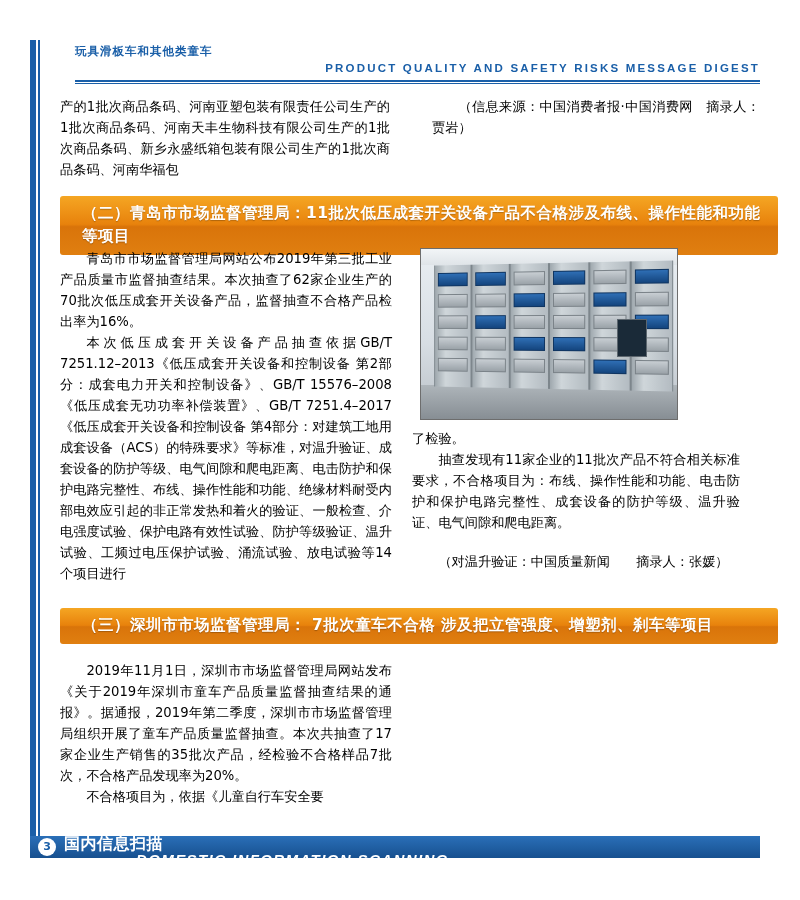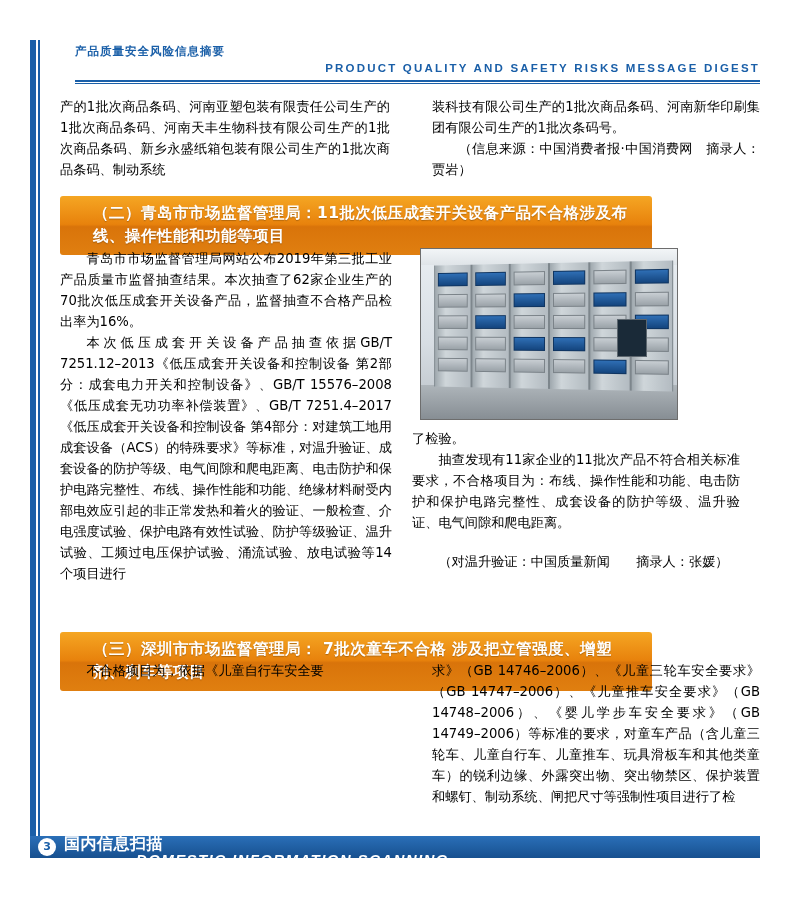--- a/index.html
+++ b/index.html
@@ -88,24 +88,24 @@
     color: #000;
     text-align: justify;
   }
   .col p { margin: 0; }
   .indent { text-indent: 2em; }
 
   
   .banner {
     position: absolute;
     left: 60px;
-    width: 592px;
+    width: 718px;
     background: linear-gradient(to bottom, #f5a623 0%, #e8820c 48%, #d9740a 52%, #e07f10 100%);
     border-radius: 3px;
-    padding: 6px 14px 7px 33px;
+    padding: 6px 14px 7px 22px;
     color: #ffffff;
     font-size: 15.5px;
     font-weight: bold;
     line-height: 23px;
     letter-spacing: 0.5px;
     text-shadow: 0 1px 1px rgba(0,0,0,0.25);
   }
 
   
   .figure {
@@ -206,32 +206,31 @@
 </style>
 </head>
 <body>
 
 <div id="page">
 
   <div class="left-bar"></div>
   <div class="left-bar-inner"></div>
 
   <div class="header">
-    <div class="header-cn">产品质量安全风险信息摘要</div>
+    <div class="header-cn">玩具滑板车和其他类童车</div>
     <div class="header-en">PRODUCT QUALITY AND SAFETY RISKS MESSAGE DIGEST</div>
     <div class="header-rule"></div>
     <div class="header-rule2"></div>
   </div>
 
   <div class="col" style="left:60px; top:96px; width:330px;">
-    <p>产的1批次商品条码、河南亚塑包装有限责任公司生产的1批次商品条码、河南天丰生物科技有限公司生产的1批次商品条码、新乡永盛纸箱包装有限公司生产的1批次商品条码、制动系统</p>
+    <p>产的1批次商品条码、河南亚塑包装有限责任公司生产的1批次商品条码、河南天丰生物科技有限公司生产的1批次商品条码、新乡永盛纸箱包装有限公司生产的1批次商品条码、河南华福包</p>
   </div>
 
   <div class="col" style="left:432px; top:96px; width:328px;">
-    <p>装科技有限公司生产的1批次商品条码、河南新华印刷集团有限公司生产的1批次条码号。</p>
     <p class="indent">（信息来源：中国消费者报·中国消费网　摘录人：贾岩）</p>
   </div>
 
   <div class="banner" style="top:196px;">
     <span>（二）青岛市市场监督管理局：11批次低压成套开关设备产品不合格涉及布线、操作性能和功能等项目</span>
   </div>
 
   <div class="col" style="left:60px; top:248px; width:332px;">
     <p class="indent">青岛市市场监督管理局网站公布2019年第三批工业产品质量市监督抽查结果。本次抽查了62家企业生产的70批次低压成套开关设备产品，监督抽查不合格产品检出率为16%。</p>
     <p class="indent">本次低压成套开关设备产品抽查依据GB/T 7251.12–2013《低压成套开关设备和控制设备 第2部分：成套电力开关和控制设备》、GB/T 15576–2008《低压成套无功功率补偿装置》、GB/T 7251.4–2017《低压成套开关设备和控制设备 第4部分：对建筑工地用成套设备（ACS）的特殊要求》等标准，对温升验证、成套设备的防护等级、电气间隙和爬电距离、电击防护和保护电路完整性、布线、操作性能和功能、绝缘材料耐受内部电效应引起的非正常发热和着火的验证、一般检查、介电强度试验、保护电路有效性试验、防护等级验证、温升试验、工频过电压保护试验、涌流试验、放电试验等14个项目进行</p>
@@ -287,30 +286,28 @@
     </div>
     <div class="screen" style="left:196px; top:70px; width:30px; height:38px;"></div>
   </div>
 
   <div class="col" style="left:412px; top:428px; width:328px;">
     <p>了检验。</p>
     <p class="indent">抽查发现有11家企业的11批次产品不符合相关标准要求，不合格项目为：布线、操作性能和功能、电击防护和保护电路完整性、成套设备的防护等级、温升验证、电气间隙和爬电距离。</p>
     <p class="indent" style="margin-top:18px;">（对温升验证：中国质量新闻　　摘录人：张媛）</p>
   </div>
 
-  <div class="banner" style="top:608px;margin-top:24px;">
+  <div class="banner" style="top:608px;">
     <span>（三）深圳市市场监督管理局：  7批次童车不合格  涉及把立管强度、增塑剂、刹车等项目</span>
   </div>
 
   <div class="col" style="left:60px; top:660px; width:332px;">
+    <p class="indent">2019年11月1日，深圳市市场监督管理局网站发布《关于2019年深圳市童车产品质量监督抽查结果的通报》。据通报，2019年第二季度，深圳市市场监督管理局组织开展了童车产品质量监督抽查。本次共抽查了17家企业生产销售的35批次产品，经检验不合格样品7批次，不合格产品发现率为20%。</p>
     <p class="indent">不合格项目为，依据《儿童自行车安全要</p>
   </div>
 
-  <div class="col" style="left:432px; top:660px; width:328px;">
-    <p>求》（GB 14746–2006）、《儿童三轮车安全要求》（GB 14747–2006）、《儿童推车安全要求》（GB 14748–2006）、《婴儿学步车安全要求》（GB 14749–2006）等标准的要求，对童车产品（含儿童三轮车、儿童自行车、儿童推车、玩具滑板车和其他类童车）的锐利边缘、外露突出物、突出物禁区、保护装置和螺钉、制动系统、闸把尺寸等强制性项目进行了检</p>
-  </div>
 
   <div class="footer-bar"></div>
   <div class="footer-num">3</div>
   <div class="footer-cn">国内信息扫描</div>
   <div class="footer-en">DOMESTIC INFORMATION SCANNING</div>
 
 </div>
 
 </body></html>

